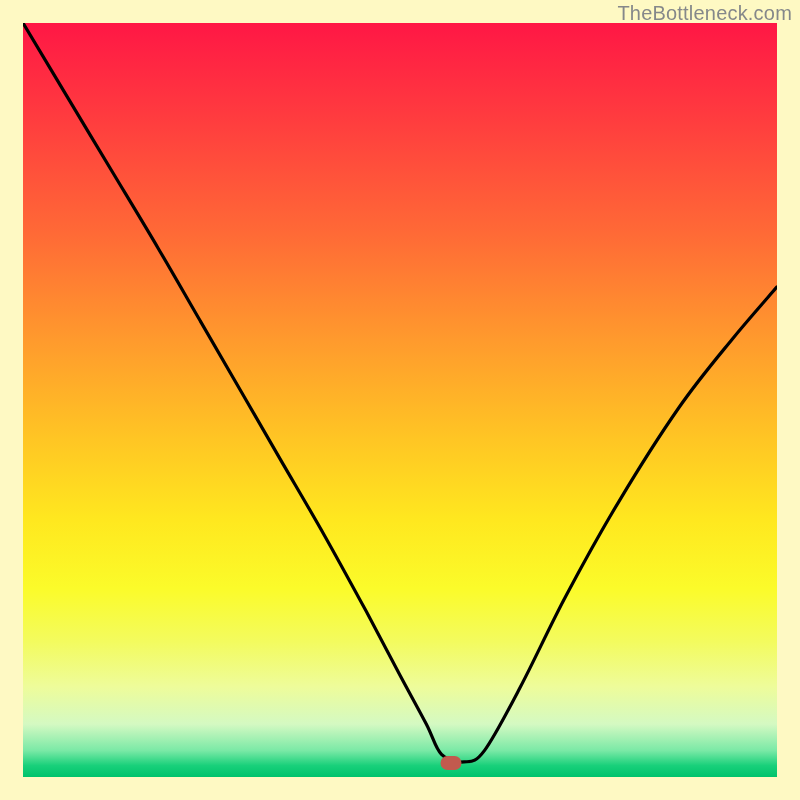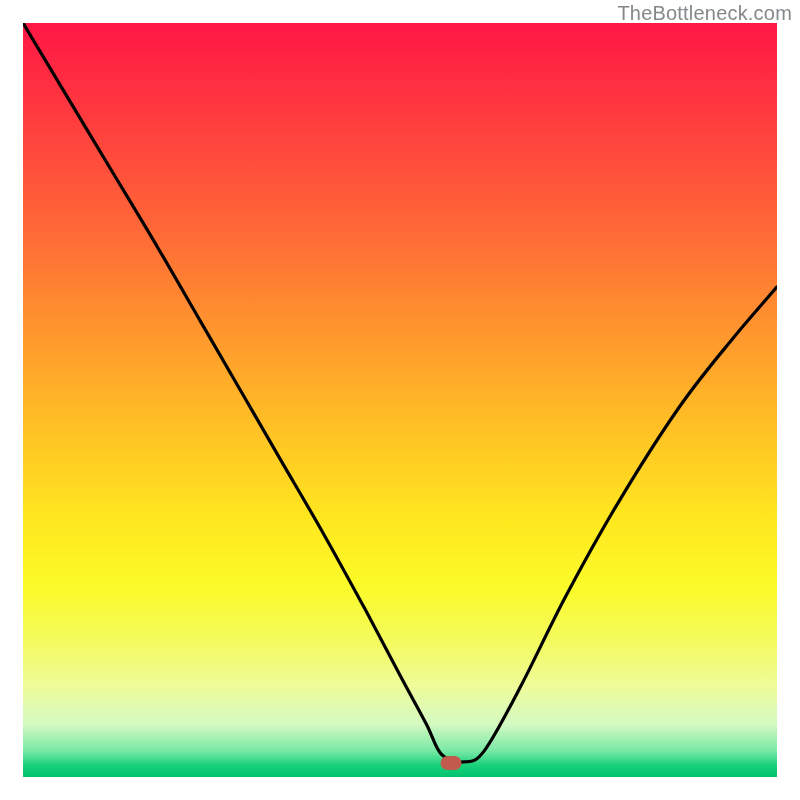--- a/index.html
+++ b/index.html
@@ -9,21 +9,21 @@
     height: 800px;
     background: #000;
     overflow: hidden;
   }
   .frame {
     position: absolute;
     left: 0;
     top: 0;
     width: 800px;
     height: 800px;
-    background: #ffffff;
+    background: #fef9c3;
   }
   .plot-area {
     position: absolute;
     left: 23px;
     top: 23px;
     width: 754px;
     height: 754px;
     background: linear-gradient(
       to bottom,
       #ff1745 0%,

